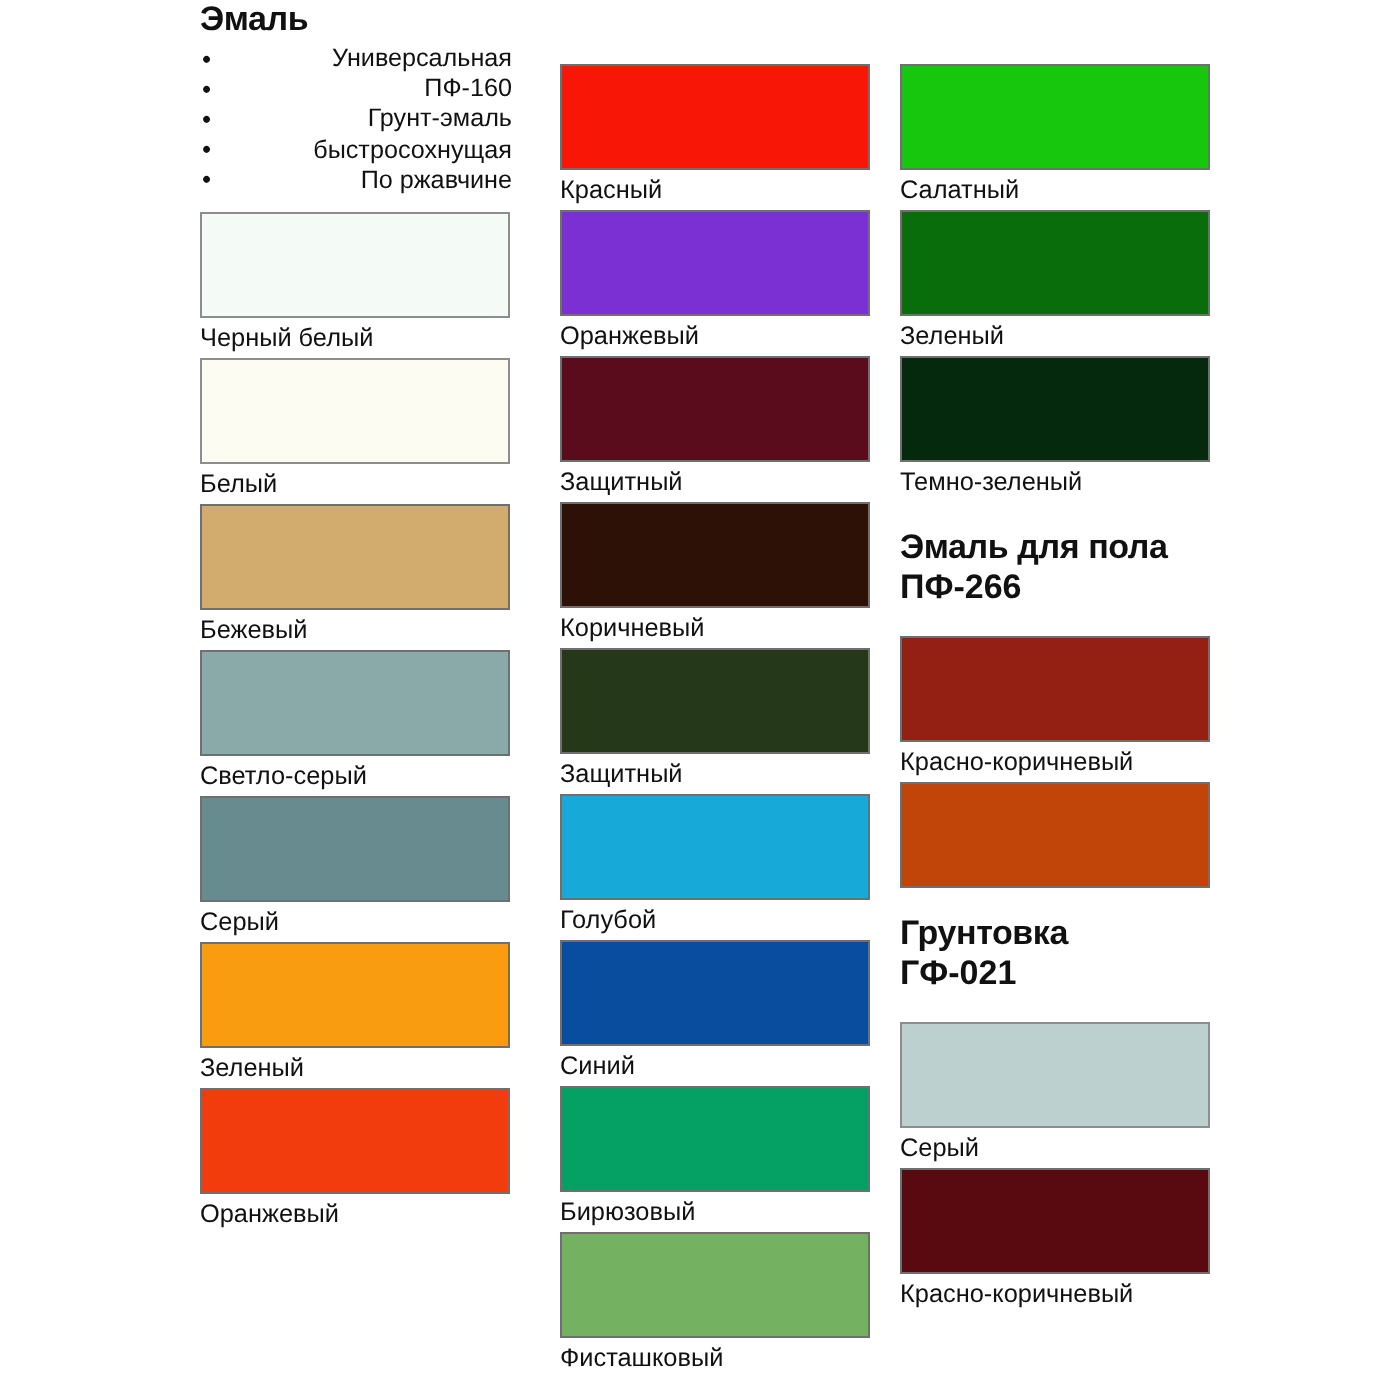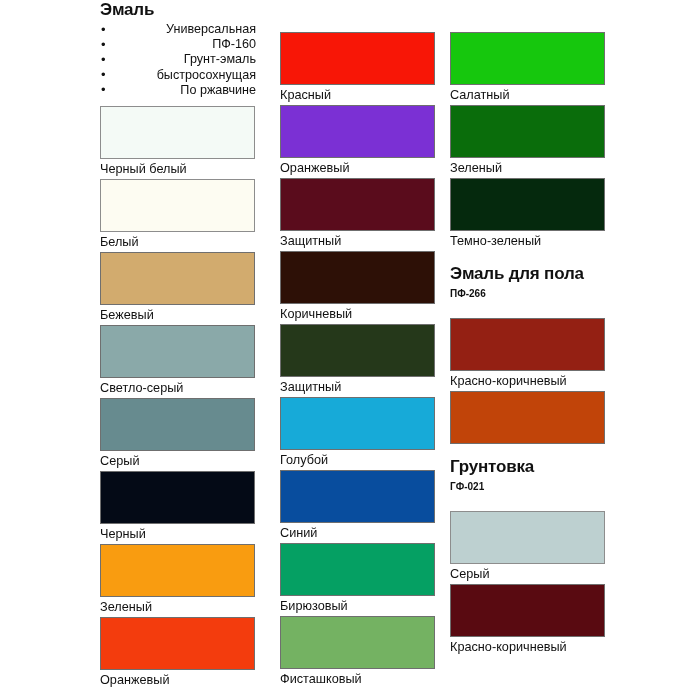--- a/index.html
+++ b/index.html
@@ -38,21 +38,21 @@
   }
   .heading-title {
     font-size: 17px;
     font-weight: bold;
     line-height: 20px;
     letter-spacing: -0.2px;
     margin: 0 0 2px 0;
     white-space: nowrap;
   }
   .heading-subtitle {
-    font-size: 10px;
+    font-size: 17px;
     font-weight: bold;
     line-height: 15px;
     margin: 0;
     white-space: nowrap;
   }
   .bullet-list {
     list-style: none;
     margin: 2px 0 0 0;
     padding: 0;
     text-align: right;
@@ -130,24 +130,20 @@
     <div class="swatch-entry">
       <div class="swatch" style="background-color:#8aa9a9;"></div>
       <div class="swatch-label">Светло-серый</div>
     </div>
 
     <div class="swatch-entry">
       <div class="swatch" style="background-color:#678b8f;"></div>
       <div class="swatch-label">Серый</div>
     </div>
 
-    <div class="swatch-entry">
-      <div class="swatch" style="background-color:#040a16;"></div>
-      <div class="swatch-label">Черный</div>
-    </div>
 
     <div class="swatch-entry">
       <div class="swatch" style="background-color:#f99c10;"></div>
       <div class="swatch-label">Зеленый</div>
     </div>
 
     <div class="swatch-entry">
       <div class="swatch" style="background-color:#f33c0d;"></div>
       <div class="swatch-label">Оранжевый</div>
     </div>

